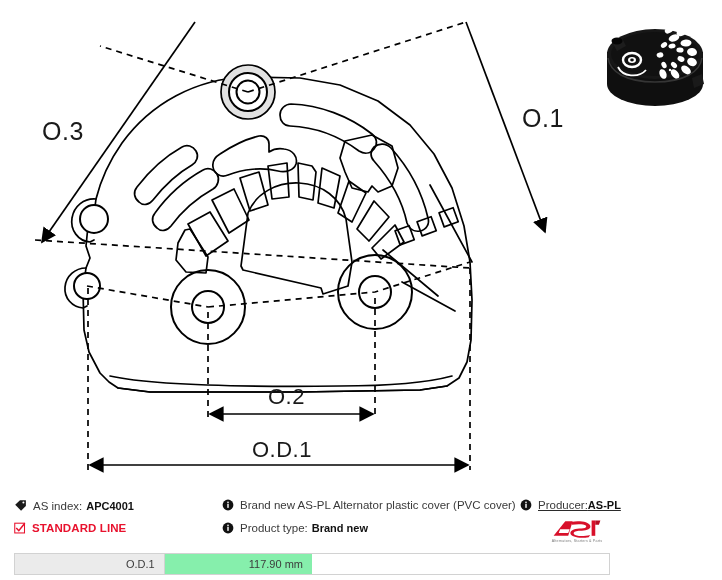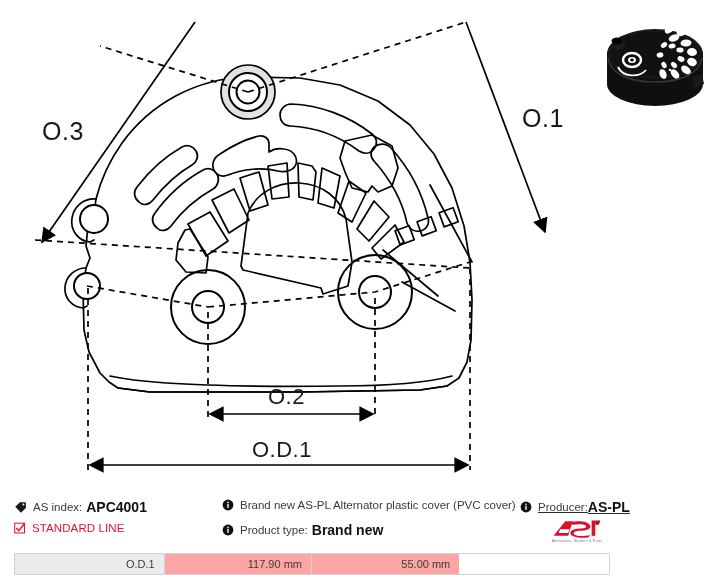--- a/index.html
+++ b/index.html
@@ -39,37 +39,37 @@
     left: 0; top: 497px;
     width: 722px; height: 52px;
   }
   .info-row {
     position: absolute;
     display: flex;
     align-items: center;
     white-space: nowrap;
   }
   .info-row .lbl { font-size: 11.5px; color: #3a3a3a; }
-  .info-row .val { font-size: 14px; color: #111; font-weight: bold; }
+  .info-row .val { font-size: 11px; color: #111; font-weight: bold; }
   .ic {
     display: inline-block;
     margin-right: 6px;
     flex: 0 0 auto;
     line-height: 0;
   }
 
   #row-asindex   { left: 14px;  top: 2px; }
   #row-standard  { left: 14px;  top: 25px; }
   #row-desc      { left: 222px; top: 2px; }
   #row-ptype     { left: 222px; top: 25px; }
   #row-producer  { left: 520px; top: 2px; text-decoration: underline; }
 
   #row-standard .std-text {
     font-size: 11.5px;
-    font-weight: normal;
+    font-weight: bold;
     color: #e8112d;
     letter-spacing: 0.1px;
   }
 
   
   #brand-logo {
     position: absolute;
     left: 538px; top: 22px;
     width: 78px;
     text-align: center;
@@ -97,21 +97,21 @@
     align-items: center;
     justify-content: flex-end;
     padding-right: 9px;
     font-size: 11px;
     color: #3c3c3c;
     height: 100%;
     border-right: 1px solid #d2d2d2;
   }
   .spec-cell:last-child { border-right: none; }
   .spec-key { background: #ebebeb; width: 25.2%; }
-  .spec-val { background: #fca5a5; width: 24.8%; }
+  .spec-val { background: #86efac; width: 24.8%; }
 </style>
 </head>
 <body>
 
 <div id="page">
 
   <div id="drawing-area">
     <svg id="drawing-svg" viewBox="0 0 580 492" xmlns="http://www.w3.org/2000/svg">
 
       <g fill="none" stroke="#000" stroke-width="1.7" stroke-linecap="round" stroke-linejoin="round">
@@ -395,16 +395,15 @@
           <path d="M61 2 L68 2 L66 8 L61 8 Z" fill="#b50d22"></path>
         </g>
       </svg>
       <div id="brand-tagline">Alternators, Starters &amp; Parts</div>
     </div>
   </div>
 
   <div id="spec-table">
     <div class="spec-cell spec-key">O.D.1</div>
     <div class="spec-cell spec-val">117.90 mm</div>
-    <div class="spec-cell spec-val">55.00 mm</div>
   </div>
 
 </div>
 
 </body></html>

